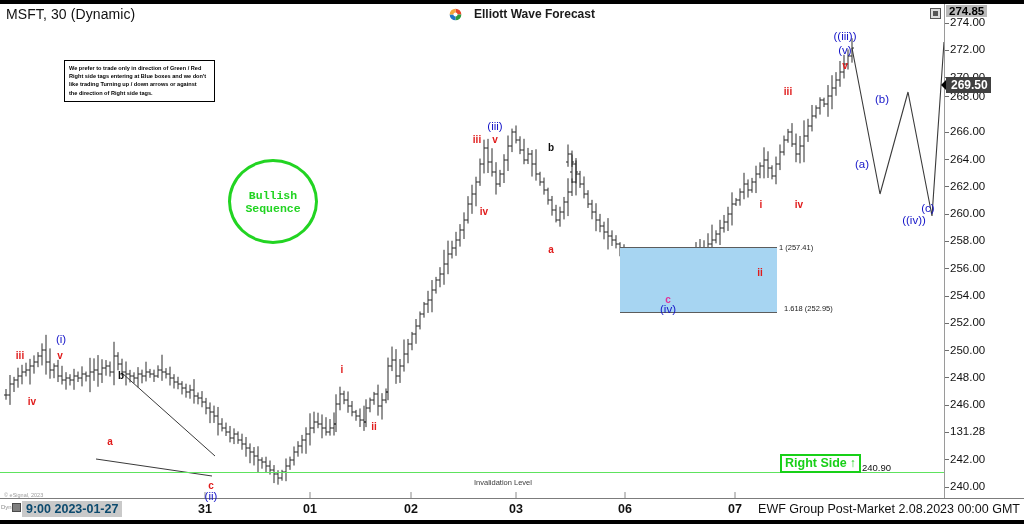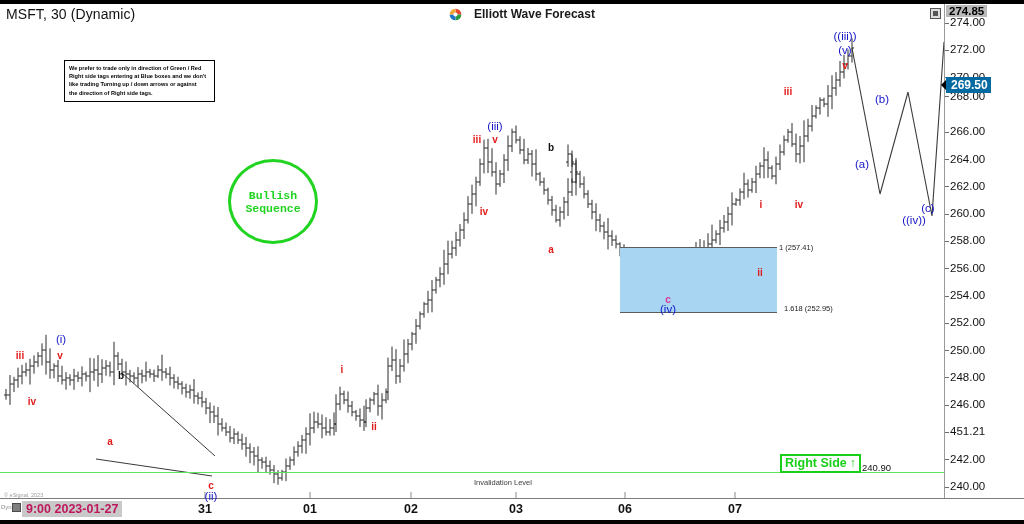--- a/index.html
+++ b/index.html
@@ -105,21 +105,21 @@
   .price-tick .dash {
     display: inline-block;
     width: 4px;
     border-top: 1px solid #6d6d6d;
     vertical-align: middle;
     margin-right: 1px;
   }
   .price-last {
     position: absolute;
     left: 946px;
-    background: #0369a1;
+    background: #404040;
     color: #ffffff;
     font-size: 12px;
     font-weight: bold;
     padding: 1px 3px 1px 5px;
     white-space: nowrap;
     z-index: 40;
   }
   .price-last:before {
     content: "";
     position: absolute;
@@ -167,21 +167,21 @@
     font-size: 12.5px;
     font-weight: bold;
     color: #111;
     transform: translateX(-50%);
     white-space: nowrap;
   }
   .time-current {
     position: absolute;
     left: 22px; top: 2px;
     background: #c9c9c9;
-    color: #be185d;
+    color: #0c4a6e;
     font-size: 12.5px;
     font-weight: bold;
     padding: 1px 4px;
     white-space: nowrap;
   }
   .time-dyn {
     position: absolute;
     left: 1px; top: 5px;
     font-size: 6px;
     color: #8a8a8a;
@@ -1073,31 +1073,32 @@
       <div class="price-tick" style="top: 148.569px;"><span class="dash"></span><span>264.00</span></div>
       <div class="price-tick" style="top: 175.862px;"><span class="dash"></span><span>262.00</span></div>
       <div class="price-tick" style="top: 203.155px;"><span class="dash"></span><span>260.00</span></div>
       <div class="price-tick" style="top: 230.448px;"><span class="dash"></span><span>258.00</span></div>
       <div class="price-tick" style="top: 257.74px;"><span class="dash"></span><span>256.00</span></div>
       <div class="price-tick" style="top: 285.033px;"><span class="dash"></span><span>254.00</span></div>
       <div class="price-tick" style="top: 312.326px;"><span class="dash"></span><span>252.00</span></div>
       <div class="price-tick" style="top: 339.619px;"><span class="dash"></span><span>250.00</span></div>
       <div class="price-tick" style="top: 366.912px;"><span class="dash"></span><span>248.00</span></div>
       <div class="price-tick" style="top: 394.204px;"><span class="dash"></span><span>246.00</span></div>
-      <div class="price-tick" style="top: 421.497px;"><span class="dash"></span><span>451.21</span></div>
+      <div class="price-tick" style="top: 421.497px;"><span class="dash"></span><span>131.28</span></div>
       <div class="price-tick" style="top: 448.79px;"><span class="dash"></span><span>242.00</span></div>
       <div class="price-tick" style="top: 476.083px;"><span class="dash"></span><span>240.00</span></div>
     </div>
   <div class="price-high">274.85</div>
   <div class="price-last" id="price-last" style="top: 76.5138px;">269.50</div>
 
   <div class="time-axis" id="time-axis">
     <span class="time-dyn">Dyn</span>
     <span class="time-dyn-icon"></span>
     <span class="time-current">9:00 2023-01-27</span>
+    <span class="footer-right">EWF Group Post-Market 2.08.2023 00:00 GMT</span>
   <span class="time-tick" style="left: 205px;">31</span>
       <span class="time-tick" style="left: 310px;">01</span>
       <span class="time-tick" style="left: 411px;">02</span>
       <span class="time-tick" style="left: 516px;">03</span>
       <span class="time-tick" style="left: 625px;">06</span>
       <span class="time-tick" style="left: 735px;">07</span>
     </div>
   <div class="copyright">© eSignal, 2023</div>
 
 </div>

